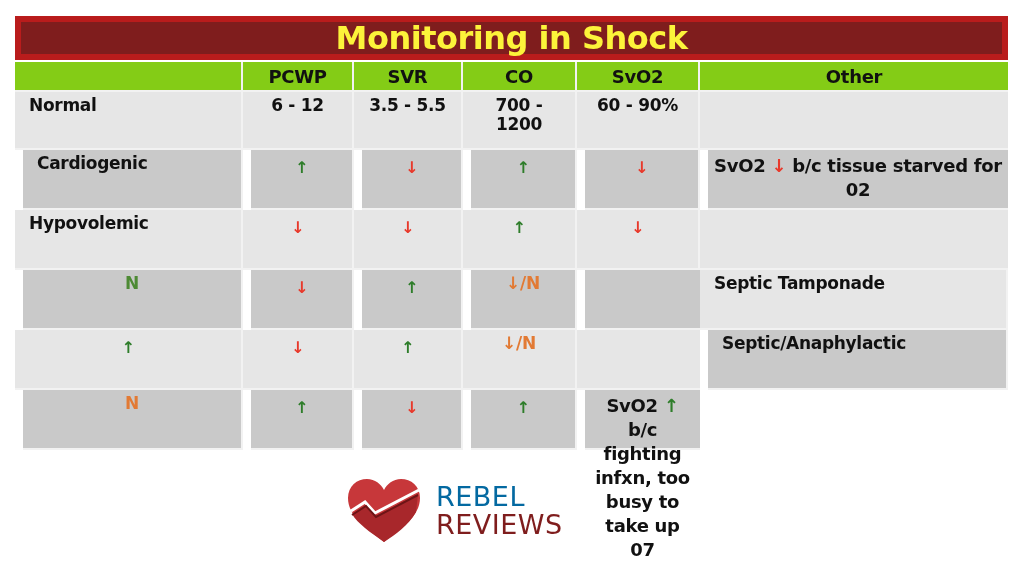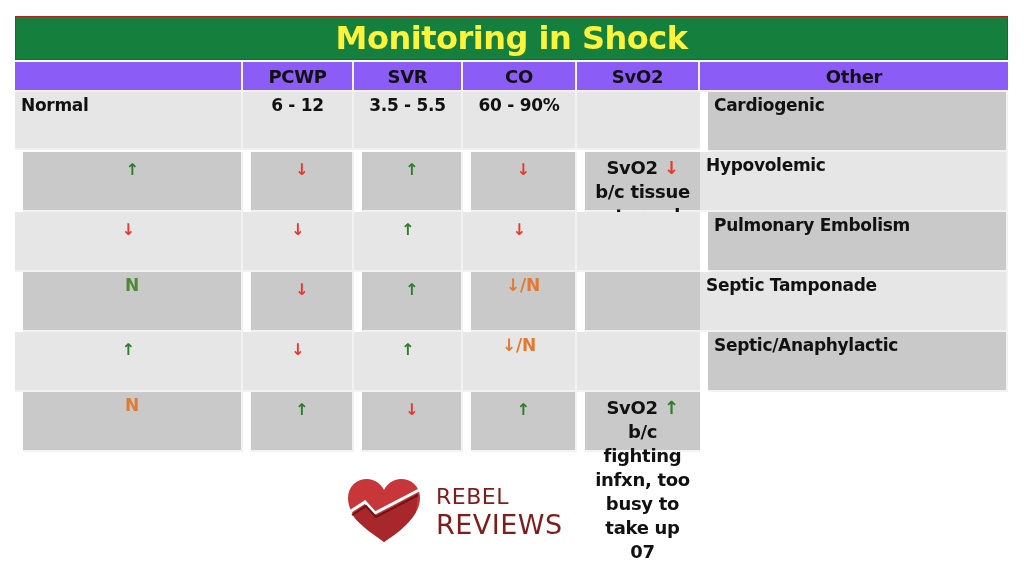--- a/index.html
+++ b/index.html
@@ -1,43 +1,43 @@
 <!DOCTYPE html>
 <html><head>
 <meta charset="utf-8">
 <style>
   html, body { margin:0; padding:0; }
   body { width:1024px; height:574px; background:#ffffff; position:relative; overflow:hidden;
          font-family:"DejaVu Sans", sans-serif; }
   .table { position:absolute; left:15px; top:16px; width:993px; }
-  .title-bar { height:44px; background:#15803d; border:1px solid #b91c1c; box-sizing:border-box;
+  .title-bar { height:44px; background:#7f1d1d; border:6px solid #b91c1c; box-sizing:border-box;
                display:flex; align-items:center; justify-content:center; }
   .title-bar span { color:#fcf33a; font-weight:bold; font-size:32px; letter-spacing:-0.5px; }
   .grid { margin-top:2px; display:grid;
           grid-template-columns:228px 111px 109px 114px 123px 308px; }
   .cell { box-sizing:border-box; border-right:2px solid #f2f2f2; border-bottom:2px solid #f2f2f2;
           font-weight:bold; color:#111; font-size:17px; padding:4px 6px;
           text-align:center; line-height:19px; letter-spacing:-0.3px; }
   .cell:last-child, .cell.last { border-right:none; }
-  .hdr { background:#8b5cf6; height:30px; display:flex; align-items:center; justify-content:center; font-size:18px; }
+  .hdr { background:#84cc16; height:30px; display:flex; align-items:center; justify-content:center; font-size:18px; }
   .row-light { background:#e6e6e6; }
   .row-dark { background:#c9c9c9;margin-left:8px; }
   .rowcell { height:60px; }
   .row-normal { height:58px; }
-  .label { text-align:left; padding-left:6px; }
+  .label { text-align:left; padding-left:14px; }
   .up { color:#2e7d2a; }
   .down { color:#e8392b; }
   .n-green { color:#4d8a34; }
   .n-orange { color:#e27a34; }
   .mixed { color:#e27a34; }
   .arrow { font-size:16px; display:inline-block; margin-top:4px; }
   .note { font-size:18px; line-height:24px; }
   .logo { position:absolute; left:346px; top:478px; display:flex; align-items:center; }
   .logo-text { margin-left:14px; line-height:28px; font-family:"DejaVu Sans", sans-serif; }
-  .logo-l1 { color:#7f1d1d; font-size:22px; letter-spacing:0.5px; display:block; }
+  .logo-l1 { color:#0369a1; font-size:27px; letter-spacing:0.5px; display:block; }
   .logo-l2 { color:#7f1d1d; font-size:27px; letter-spacing:0.5px; display:block; }
 </style>
 </head>
 <body>
 
 <div class="table">
   <div class="title-bar">
     <span>Monitoring in Shock</span>
   </div>
   <div class="grid">
@@ -45,20 +45,21 @@
     <div class="cell hdr"></div>
     <div class="cell hdr">PCWP</div>
     <div class="cell hdr">SVR</div>
     <div class="cell hdr">CO</div>
     <div class="cell hdr">SvO2</div>
     <div class="cell hdr last">Other</div>
 
     <div class="cell row-light row-normal label">Normal</div>
     <div class="cell row-light row-normal">6 - 12</div>
     <div class="cell row-light row-normal">3.5 - 5.5</div>
+    <div class="cell row-light row-normal" style="padding:4px 22px;">700 - 1200</div>
     <div class="cell row-light row-normal">60 - 90%</div>
     <div class="cell row-light row-normal last"></div>
 
     <div class="cell row-dark rowcell label">Cardiogenic</div>
     <div class="cell row-dark rowcell"><span class="arrow up">↑</span></div>
     <div class="cell row-dark rowcell"><span class="arrow down">↓</span></div>
     <div class="cell row-dark rowcell"><span class="arrow up">↑</span></div>
     <div class="cell row-dark rowcell"><span class="arrow down">↓</span></div>
     <div class="cell row-dark rowcell last note">
       <span>SvO2</span>
@@ -66,21 +67,20 @@
       <span>b/c tissue starved for 02</span>
     </div>
 
     <div class="cell row-light rowcell label">Hypovolemic</div>
     <div class="cell row-light rowcell"><span class="arrow down">↓</span></div>
     <div class="cell row-light rowcell"><span class="arrow down">↓</span></div>
     <div class="cell row-light rowcell"><span class="arrow up">↑</span></div>
     <div class="cell row-light rowcell"><span class="arrow down">↓</span></div>
     <div class="cell row-light rowcell last"></div>
 
-    <div class="cell row-dark rowcell label">Pulmonary Embolism</div>
     <div class="cell row-dark rowcell"><span class="n-green">N</span></div>
     <div class="cell row-dark rowcell"><span class="arrow down">↓</span></div>
     <div class="cell row-dark rowcell"><span class="arrow up">↑</span></div>
     <div class="cell row-dark rowcell"><span class="mixed">↓/N</span></div>
     <div class="cell row-dark rowcell last"></div>
 
     <div class="cell row-light rowcell label">Septic Tamponade</div>
     <div class="cell row-light rowcell"><span class="arrow up">↑</span></div>
     <div class="cell row-light rowcell"><span class="arrow down">↓</span></div>
     <div class="cell row-light rowcell"><span class="arrow up">↑</span></div>

